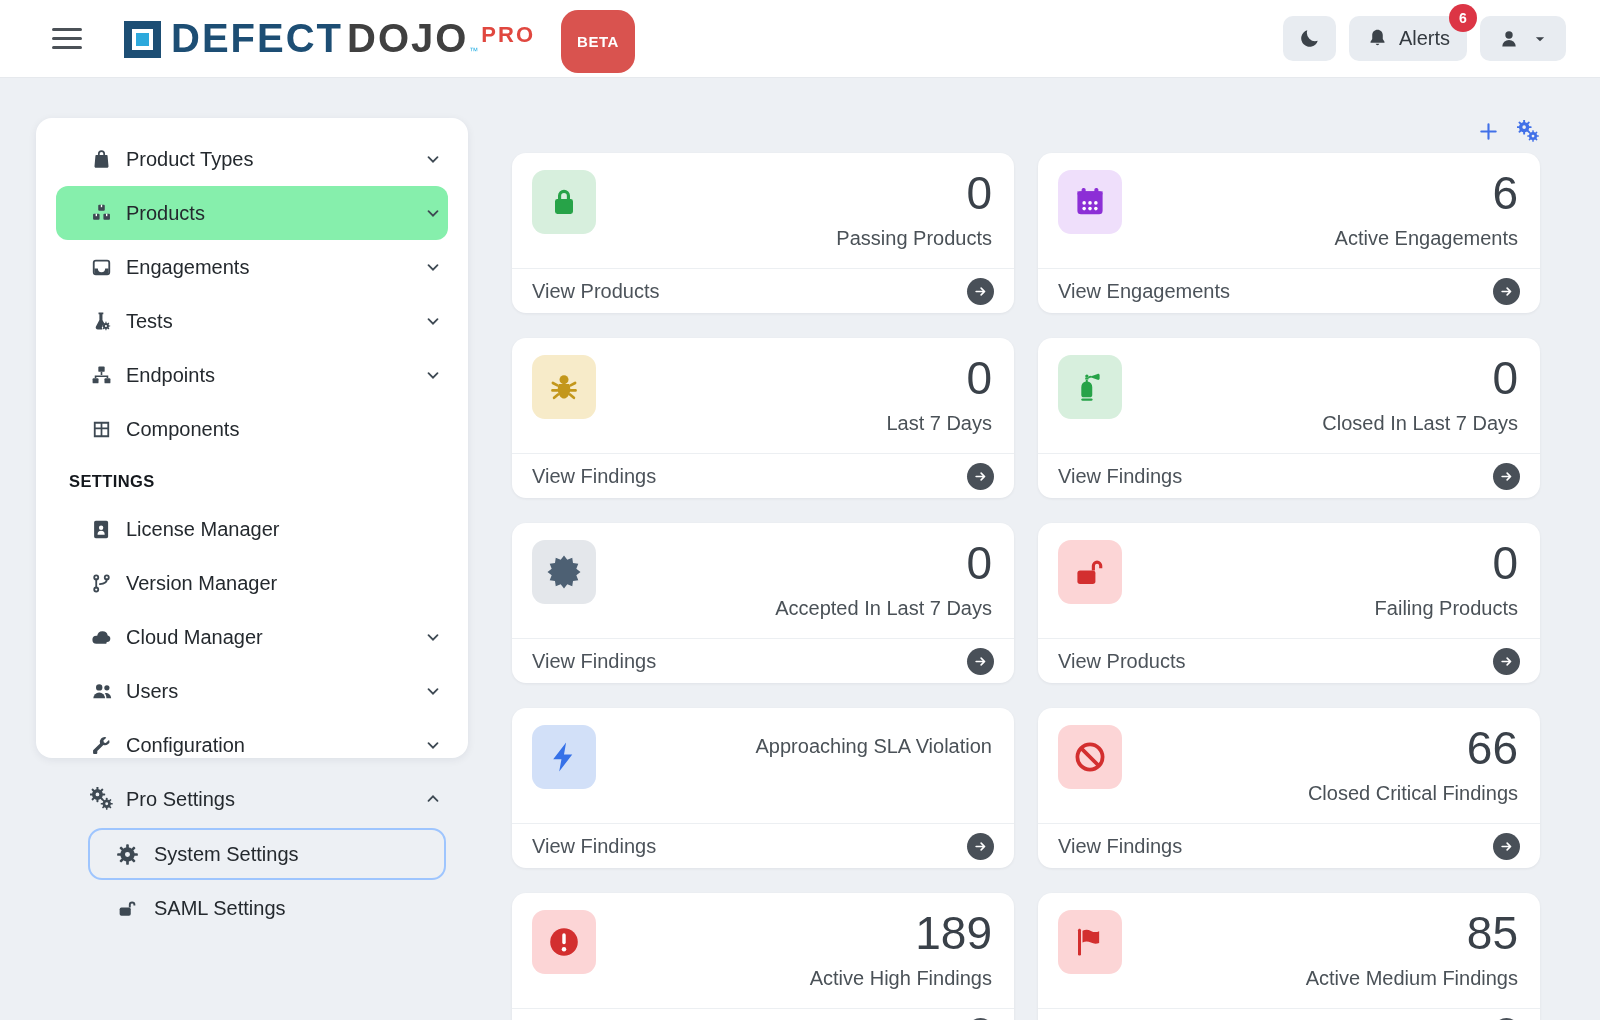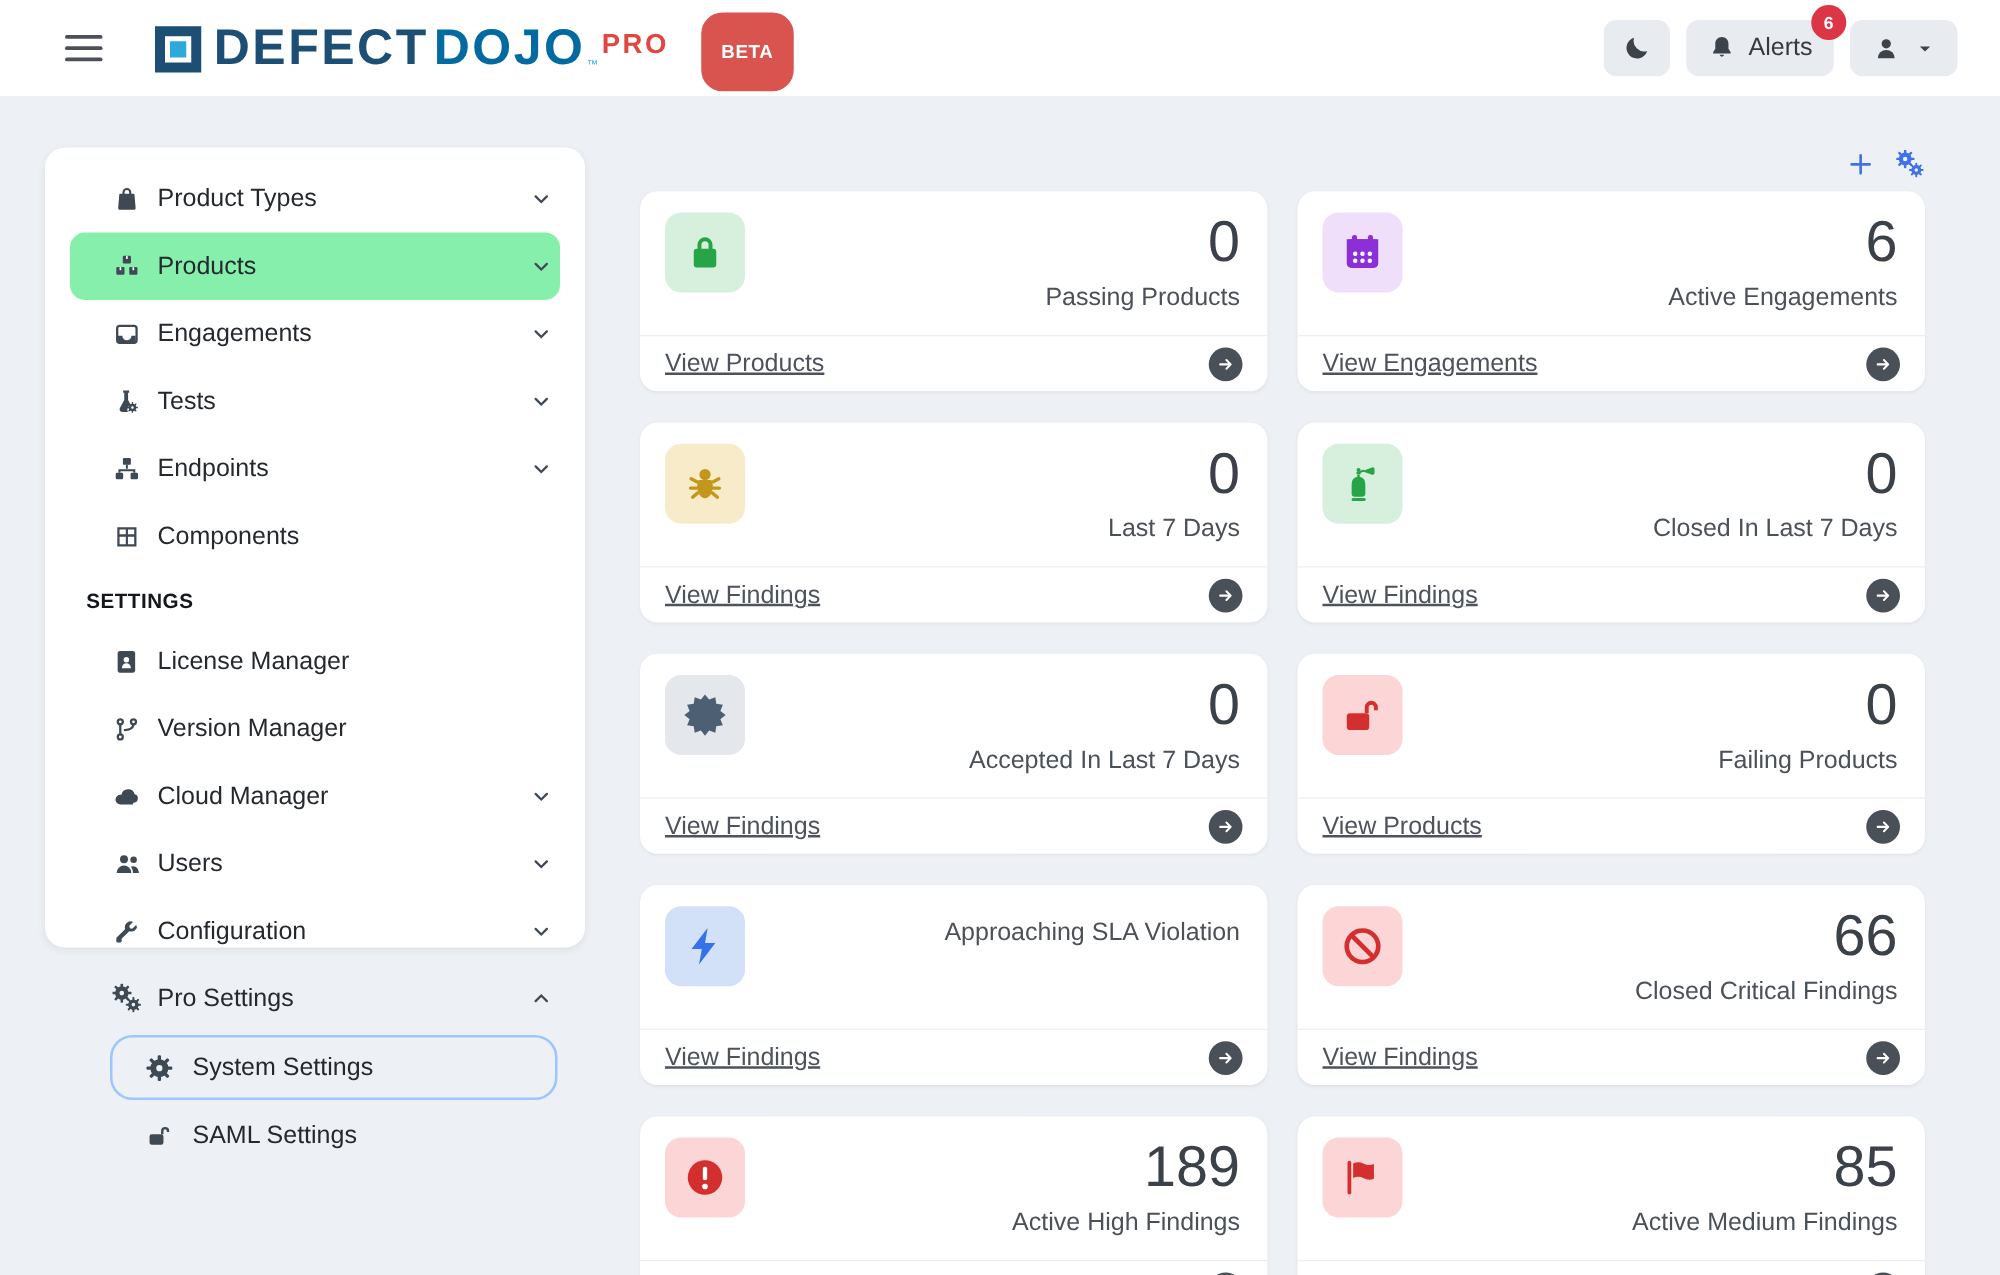--- a/index.html
+++ b/index.html
@@ -17,21 +17,21 @@
     display: flex; align-items: center; padding: 0 34px 0 0; position: relative; z-index: 5;
   }
   .hamburger { margin-left: 52px; width: 30px; cursor: pointer; }
   .hamburger span { display: block; width: 30px; height: 3.4px; background: #4b5157; border-radius: 2px; margin: 5.4px 0; }
   .brand { display: flex; align-items: flex-start; margin-left: 42px; cursor: pointer; }
   .brand-icon { width: 37px; height: 37px; border: 8px solid #1d4e74; background: #ffffff;
     display: flex; align-items: center; justify-content: center; margin-top: 1px; }
   .brand-icon .inner { width: 13px; height: 13px; background: #2da9dc; }
   .brand-word { font-size: 40px; font-weight: 700; letter-spacing: 2px; line-height: 37px; margin-left: 10px; }
   .brand-word.defect { color: #1d4e74; }
-  .brand-word.dojo { color: #0369a1; margin-left: 4px; }
+  .brand-word.dojo { color: #404040; margin-left: 4px; }
   .brand-tm { font-size: 9px; color: #2cb0e4; align-self: flex-end; margin: 0 0 2px 1px; }
   .brand-pro { color: #e0473f; font-size: 22px; font-weight: 700; letter-spacing: 2px; margin: 2px 0 0 3px; }
   .beta-badge {
     background: #d9534f; color: #fff; font-size: 15px; font-weight: 700; letter-spacing: .5px;
     border-radius: 17px; padding: 23px 16px; margin: 6px 0 0 26px;
   }
   .nav-right { margin-left: auto; display: flex; align-items: center; gap: 13px; }
   .nav-btn {
     background: #e8ecf1; border: none; border-radius: 10px; height: 45px;
     display: flex; align-items: center; justify-content: center; gap: 10px;
@@ -63,41 +63,41 @@
   .side-item .lbl { white-space: nowrap; }
   .chev { margin-left: auto; color: #3e4953; flex: none; }
   .section-label {
     font-size: 16.5px; font-weight: 700; color: #14181d; letter-spacing: .4px;
     padding: 16px 0 11px 33px;
   }
   .side-sub {
     height: 52px; display: flex; align-items: center; margin: 2px 22px 2px 52px;
     padding: 0 16px 0 26px; font-size: 20px; border-radius: 14px; cursor: pointer; border: 2px solid transparent;
   }
-  .side-sub.focused { border-color: #9ec5fe; border-radius: 18px; }
+  .side-sub.focused { border-color: #9ec5fe; }
   .side-sub .icn { width: 25px; color: #3e4953; margin-right: 13px; flex: none; }
 
   
   .main { flex: 1; min-width: 0; }
   .toolbar { display: flex; justify-content: flex-end; align-items: center; gap: 17px; height: 26px; margin-bottom: 9px; color: #4170e8; }
   .tool-icn { cursor: pointer; color: #4170e8; }
   .grid { display: grid; grid-template-columns: 1fr 1fr; column-gap: 24px; row-gap: 25px; }
   .card {
     background: #fff; border-radius: 14px; height: 160px;
     box-shadow: 0 1px 3px rgba(16,24,40,.06);
     display: flex; flex-direction: column; overflow: hidden;
   }
   .card-body { flex: 1; display: flex; align-items: flex-start; padding: 17px 22px 0 20px; }
   .tile { width: 64px; height: 64px; border-radius: 13px; display: flex; align-items: center; justify-content: center; flex: none; }
   .card-right { margin-left: auto; text-align: right; }
   .card-value { font-size: 46px; font-weight: 500; color: #3a4149; line-height: 1.02; }
   .card-label { font-size: 20px; color: #4a5157; margin-top: 10px; white-space: nowrap; }
   .card-footer {
     height: 45px; border-top: 1px solid #eceff2; display: flex; align-items: center;
-    justify-content: space-between; padding: 17px 20px; font-size: 20px; color: #4c535a; cursor: pointer; text-decoration: underline;
+    justify-content: space-between; padding: 17px 20px; font-size: 20px; color: #4c535a; cursor: pointer;
   }
   .arrow-circle {
     width: 27px; height: 27px; border-radius: 50%; background: #495058; color: #fff;
     display: flex; align-items: center; justify-content: center; flex: none;
   }
 
   
   .tint-green  { background: #d7efdd; color: #27a348; }
   .tint-purple { background: #efdffb; color: #8c2fd6; }
   .tint-yellow { background: #f7ebc9; color: #c3971b; }

